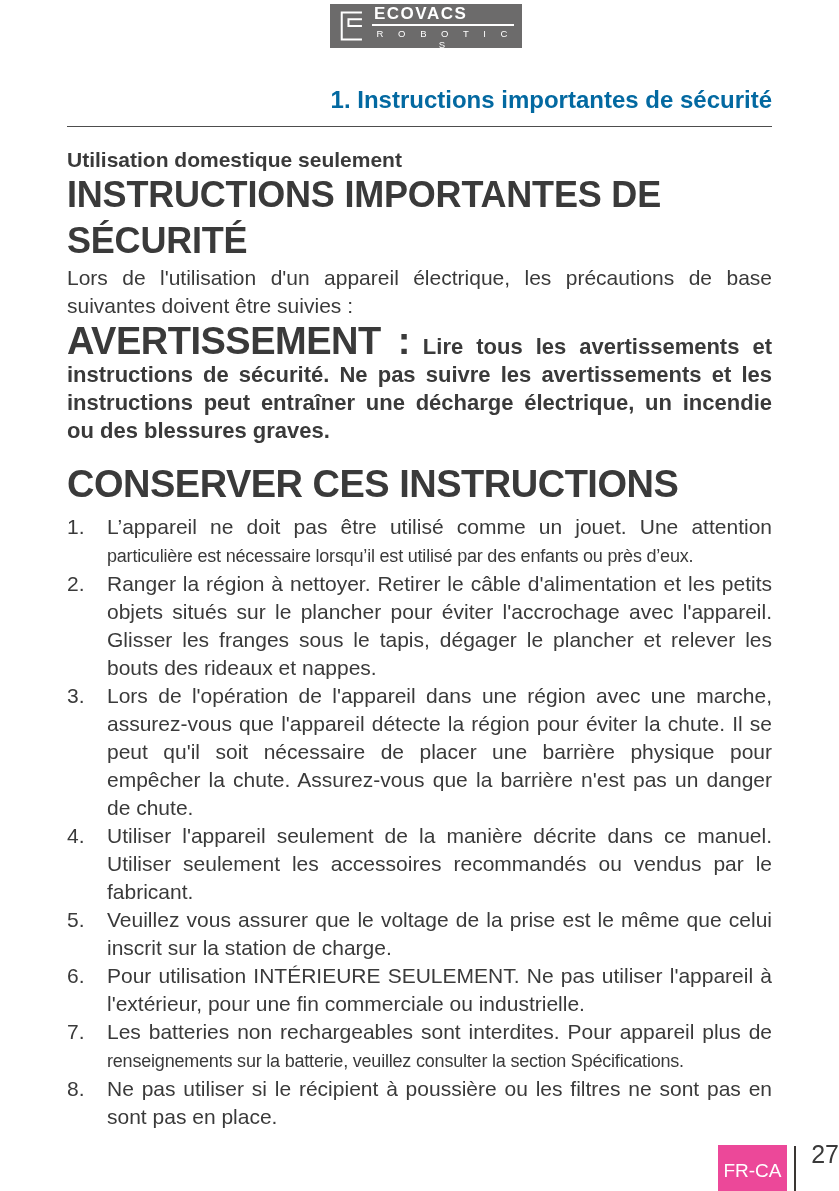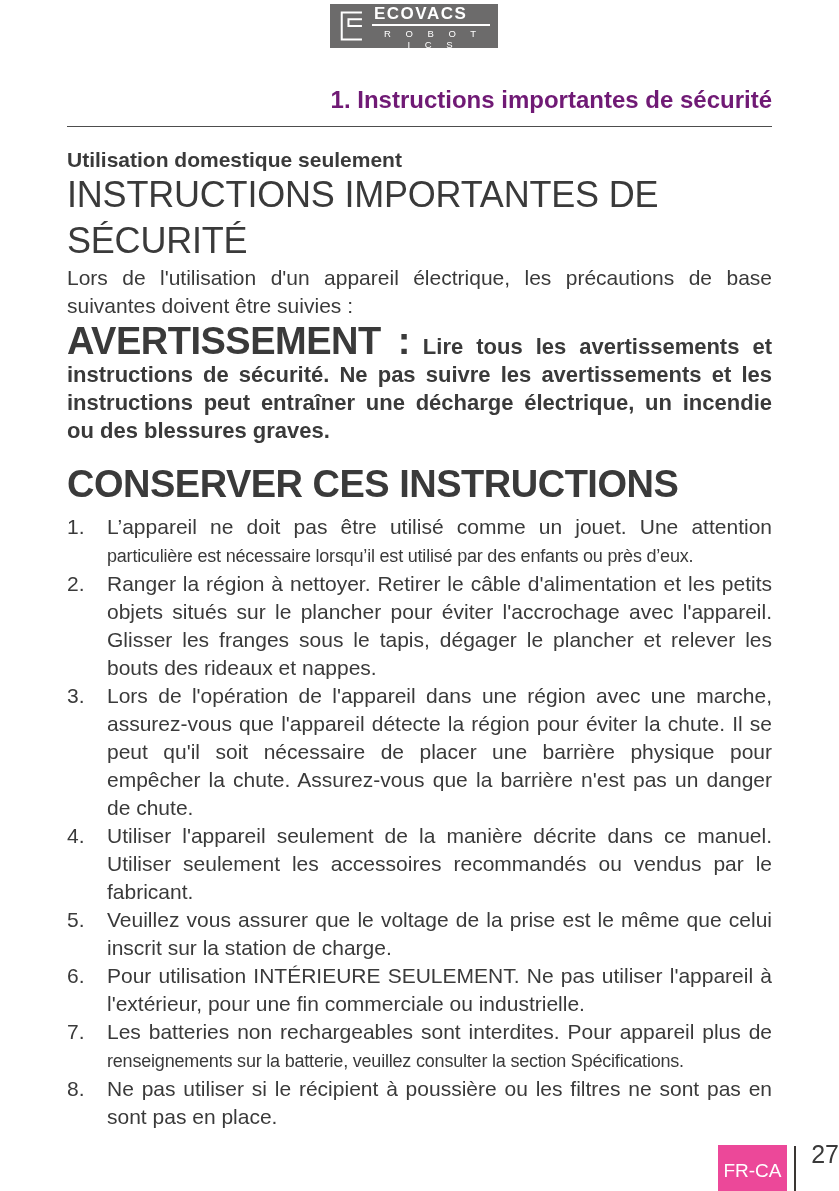--- a/index.html
+++ b/index.html
@@ -11,21 +11,21 @@
     background: #ffffff;
     font-family: "Liberation Sans", "DejaVu Sans", sans-serif;
     color: #3a3a3a;
     overflow: hidden;
   }
   
   .logo {
     position: absolute;
     top: 4px;
     left: 330px;
-    width: 168px;
+    width: 192px;
     height: 44px;
     background: #6c6b6b;
     display: flex;
     align-items: center;
     justify-content: center;
     gap: 8px;
     padding: 4px 8px;
   }
   .logo-glyph { width: 26px; height: 32px; flex: 0 0 auto; }
   .logo-text { display: flex; flex-direction: column; align-items: stretch; }
@@ -52,36 +52,36 @@
     position: absolute;
     top: 48px;
     left: 67px;
     width: 705px;
   }
   .doc-title {
     margin-top: 38px;
     text-align: right;
     font-size: 24px;
     font-weight: 700;
-    color: #701a75;
+    color: #0369a1;
   }
   .title-rule {
     margin-top: 12px;
     border: none;
     border-top: 1.5px solid #4d4d4d;
     width: 100%;
   }
   .usage-note {
     margin-top: 21px;
     font-size: 21px;
     font-weight: 700;
   }
   .main-heading {
     font-size: 36px;
-    font-weight: 400;
+    font-weight: 700;
     line-height: 1.28;
     letter-spacing: -0.2px;
   }
   .intro {
     font-size: 21px;
     line-height: 1.33;
     text-align: justify;
   }
   .read-line {
     font-weight: 700;

